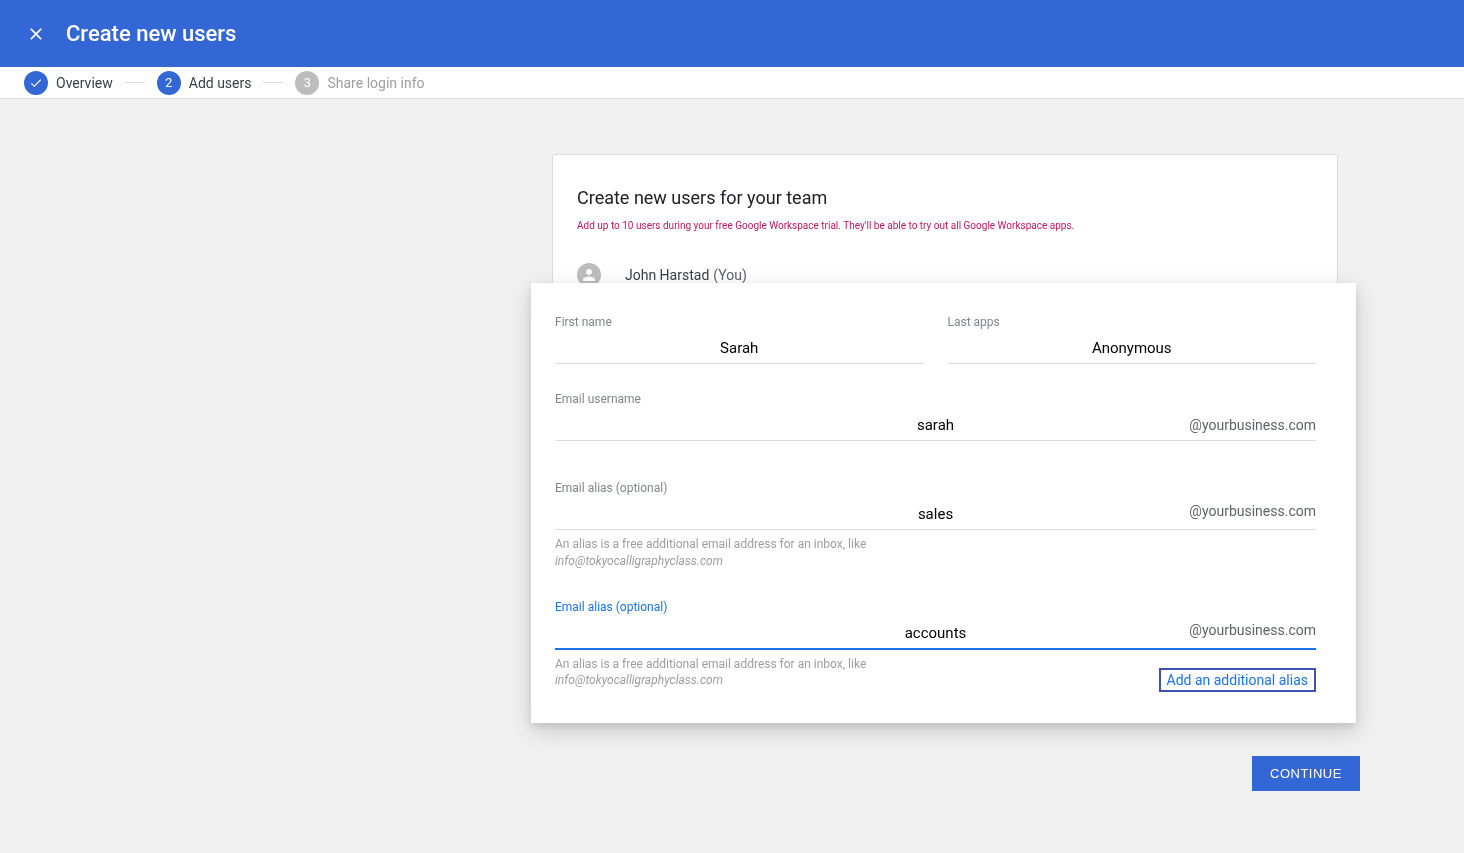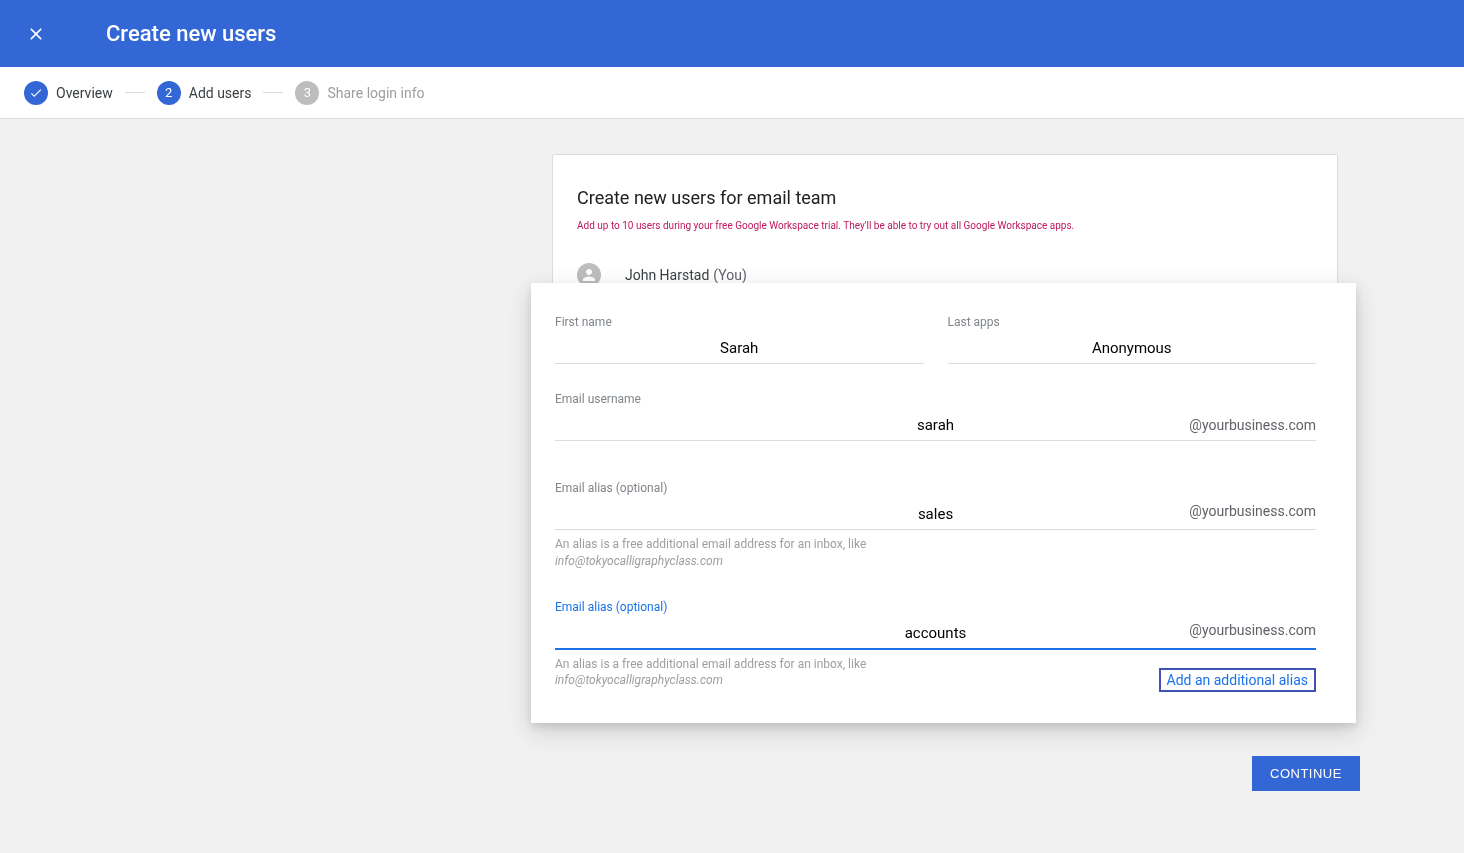--- a/index.html
+++ b/index.html
@@ -24,25 +24,24 @@
       display: flex;
       align-items: center;
       justify-content: center;
       cursor: pointer;
       margin-right: 18px;
     }
     .header-title {
       color: #fff;
       font-size: 22px;
       font-weight: 500;
-      margin-left: 40px;
     }
     .stepper {
       background: #fff;
-      height: 52px;
+      height: 32px;
       display: flex;
       align-items: center;
       padding: 0 24px;
       border-bottom: 1px solid #dadce0;
     }
     .step {
       display: flex;
       align-items: center;
     }
     .step-circle {
@@ -235,21 +234,21 @@
     <span class="step-label">Add users</span>
   </div>
   <div class="step-divider"></div>
   <div class="step">
     <div class="step-circle inactive">3</div>
     <span class="step-label inactive">Share login info</span>
   </div>
 </div>
 
 <div class="main-card">
-  <div class="card-title">Create new users for email team</div>
+  <div class="card-title">Create new users for your team</div>
   <div class="card-subtitle">Add up to 10 users during your free Google Workspace trial. They'll be able to try out all Google Workspace apps.</div>
   <div class="user-row">
     <div class="avatar">
       <svg width="18" height="18" viewBox="0 0 24 24" fill="#fff">
           <path d="M12 12c2.21 0 4-1.79 4-4s-1.79-4-4-4-4 1.79-4 4 1.79 4 4 4zm0 2c-2.67 0-8 1.34-8 4v2h16v-2c0-2.66-5.33-4-8-4z"></path>
         </svg>
     </div>
     <span class="user-name">John Harstad</span>
     <span class="user-you">(You)</span>
   </div>

